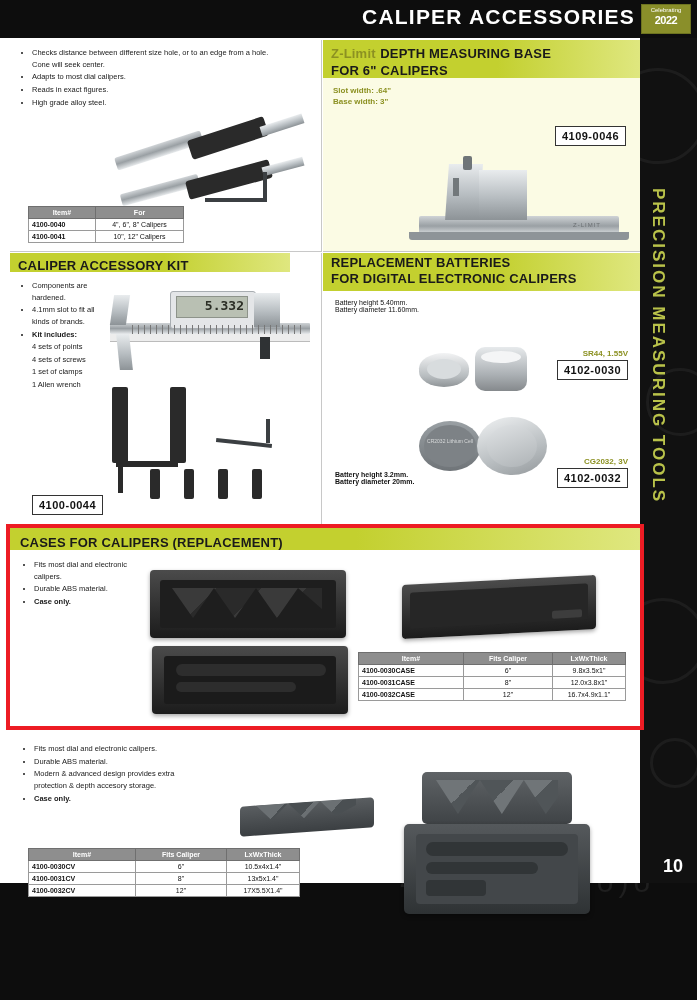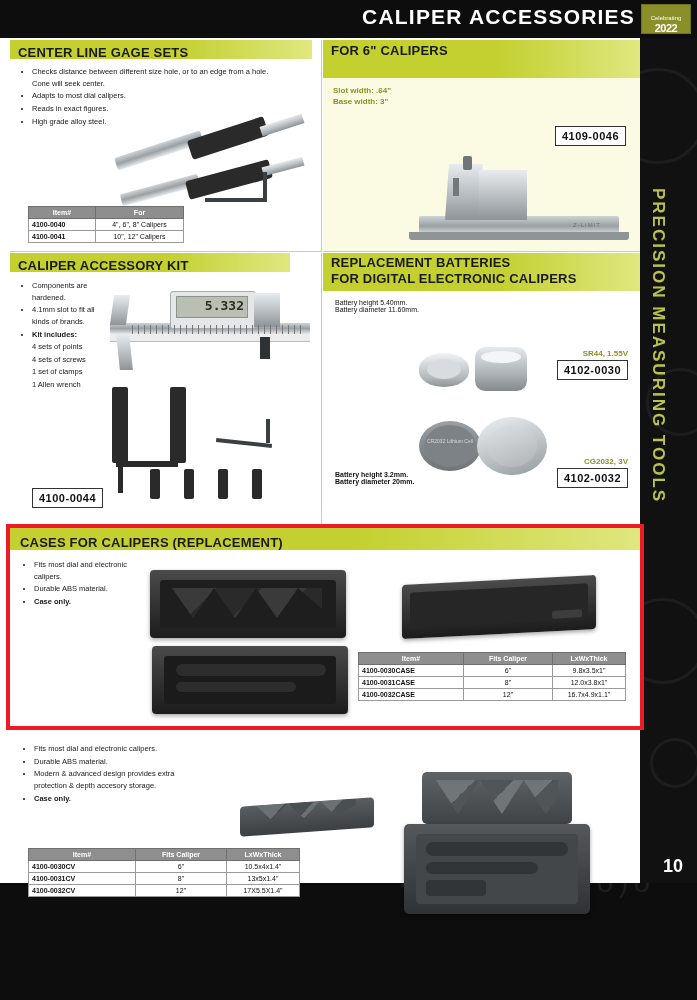--- a/index.html
+++ b/index.html
@@ -9,21 +9,21 @@
   
   .topband{position:absolute;left:0;top:0;width:697px;height:38px;background:#0d0d0d;}
   .topband .title{
     position:absolute;right:62px;top:5px;
     font-size:21px;font-weight:bold;color:#fff;letter-spacing:1.2px;
     font-family:"Liberation Sans",sans-serif;
   }
   .celebrate{
     position:absolute;right:6px;top:4px;width:50px;height:30px;background:#8a8f2a;
     border:1px solid #6d7320;color:#fff;font-size:6px;text-align:center;line-height:1.15;
-    padding-top:10px;box-sizing:border-box;overflow:hidden;
+    padding-top:2px;box-sizing:border-box;overflow:hidden;
   }
   .celebrate b{display:block;font-size:11px;letter-spacing:-0.5px;}
 
   
   .rightcol{position:absolute;right:0;top:38px;width:57px;height:845px;background:#111;overflow:hidden;}
   .rightcol .vtext{
     position:absolute;left:8px;top:150px;
     writing-mode:vertical-rl;
     font-size:17px;letter-spacing:2px;color:#b9c24a;font-weight:bold;white-space:nowrap;
   }
@@ -117,23 +117,20 @@
     <div class="pgnum">10</div>
   </div>
 
   <div class="botband">
     <div class="ghost">4 (0) [ _ ? o)o</div>
   </div>
 
   <div class="content">
 
     <div class="panel" style="left:0;top:0;width:312px;height:212px;border-right:1px solid #c8c8c8;border-bottom:1px solid #c8c8c8;">
-      <div class="greenbar" style="width:302px;padding:3px 0 0 8px;box-sizing:border-box;">
-        <span class="secttitle">CENTER LINE GAGE SETS</span>
-      </div>
       <ul class="bullets" style="margin:7px 0 0 10px;width:260px;">
         <li>Checks distance between different size hole, or to an edge from a hole. Cone will seek center.</li>
         <li>Adapts to most dial calipers.</li>
         <li>Reads in exact figures.</li>
         <li>High grade alloy steel.</li>
       </ul>
 
       <div class="img" style="left:100px;top:82px;width:200px;height:85px;">
         <div class="metal" style="position:absolute;left:4px;top:22px;width:90px;height:13px;transform:rotate(-18deg);border-radius:2px;"></div>
         <div class="caliperbody" style="position:absolute;left:78px;top:6px;width:80px;height:20px;transform:rotate(-18deg);border-radius:3px;"></div>
@@ -204,27 +201,31 @@
 
         <div style="position:absolute;left:110px;top:58px;width:56px;height:4px;background:#3b3f42;transform:rotate(6deg);"></div>
         <div style="position:absolute;left:160px;top:36px;width:4px;height:24px;background:#3b3f42;"></div>
 
         <div class="caliperbody" style="position:absolute;left:44px;top:86px;width:10px;height:30px;border-radius:2px;"></div>
         <div class="caliperbody" style="position:absolute;left:78px;top:86px;width:10px;height:30px;border-radius:2px;"></div>
         <div class="caliperbody" style="position:absolute;left:112px;top:86px;width:10px;height:30px;border-radius:2px;"></div>
         <div class="caliperbody" style="position:absolute;left:146px;top:86px;width:10px;height:30px;border-radius:2px;"></div>
       </div>
 
-      <div style="position:absolute;left:22px;top:235px;">
+      <div style="position:absolute;left:22px;top:242px;">
         <span class="pn">4100-0044</span>
       </div>
     </div>
 
     <div class="panel yellowbox" style="left:313px;top:0;width:317px;height:212px;border-bottom:1px solid #c8c8c8;">
       <div class="greenbar" style="width:317px;height:38px;padding:3px 0 0 8px;box-sizing:border-box;">
+        <div style="line-height:1.25;">
+          <span class="secttitle zlimit">Z-Limit</span>
+          <span class="secttitle">DEPTH MEASURING BASE</span>
+        </div>
         <div class="secttitle" style="margin-top:1px;">FOR 6" CALIPERS</div>
       </div>
 
       <div style="position:absolute;left:10px;top:46px;">
         <div style="font-size:8px;font-weight:bold;color:#8c9122;">Slot width: .64"</div>
         <div style="font-size:8px;font-weight:bold;color:#8c9122;margin-top:2px;">Base width: 3"</div>
       </div>
 
       <div style="position:absolute;right:14px;top:86px;">
         <span class="pn">4109-0046</span>

